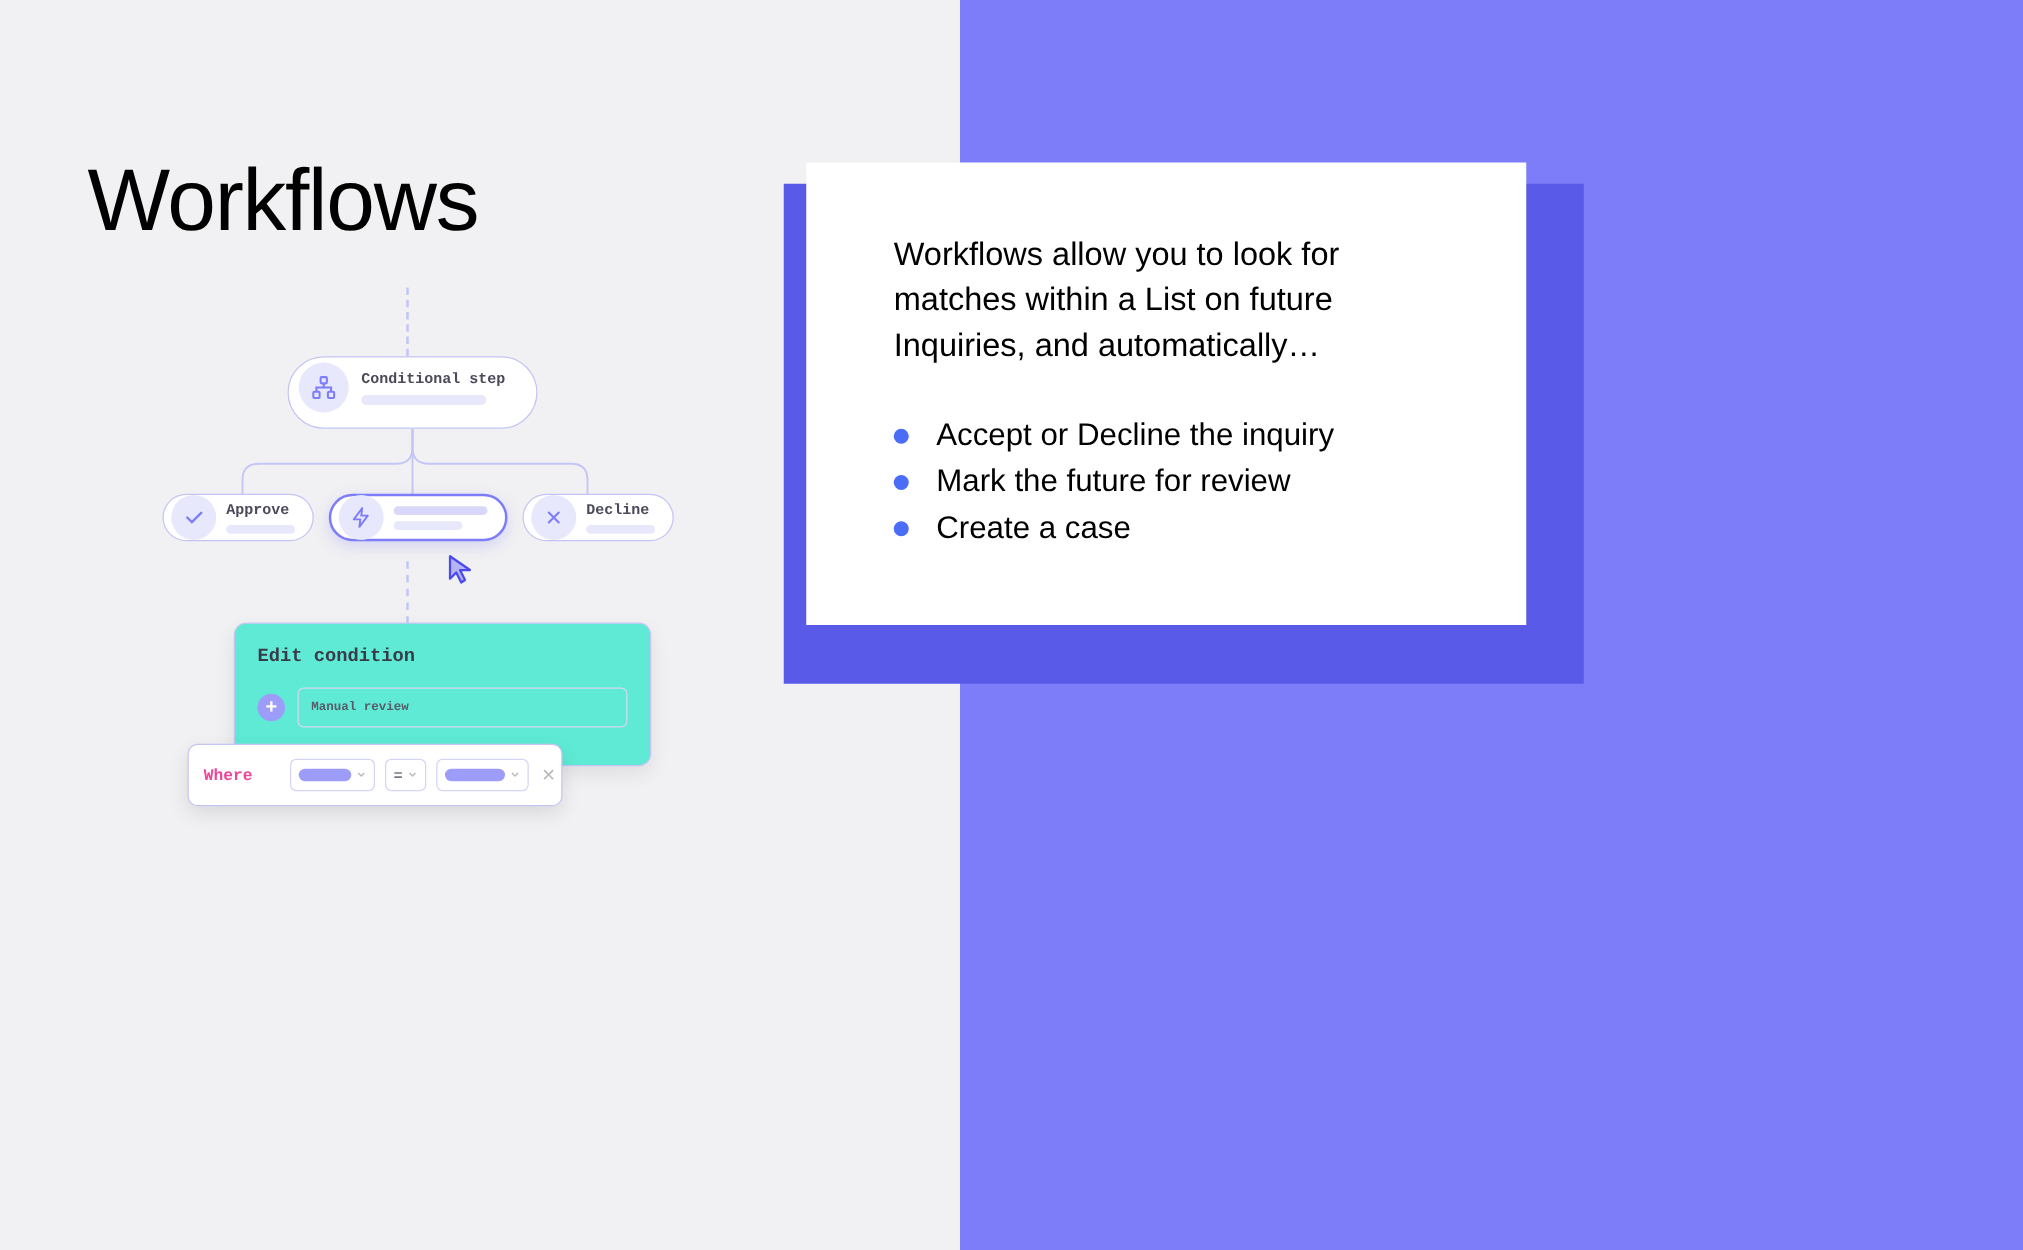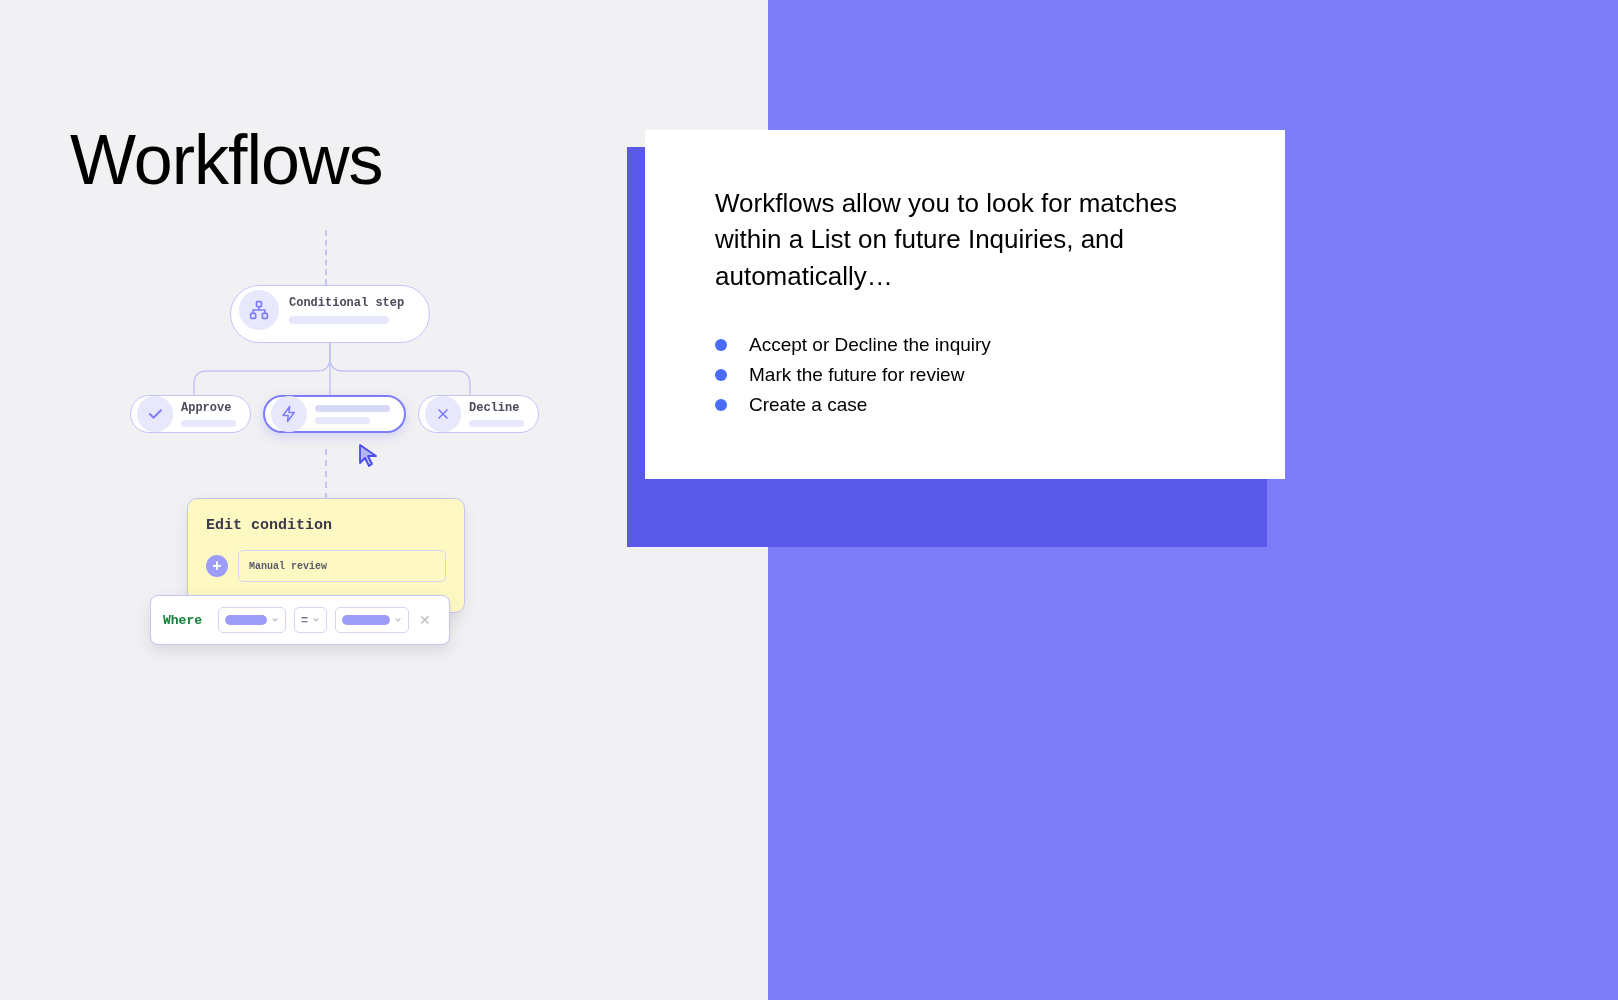--- a/index.html
+++ b/index.html
@@ -139,22 +139,22 @@
       top: 219px;
       left: 195px;
       width: 0;
       height: 50px;
       border-left: 2px dashed #c5c5f5;
     }
     .edit-panel {
       position: absolute;
       top: 268px;
       left: 57px;
-      width: 278px;
-      background: #fef9c3;
+      width: 334px;
+      background: #5eead4;
       border: 1.5px solid #c5c5f5;
       border-radius: 10px;
       padding: 18px 18px 30px 18px;
       box-shadow: 0 6px 16px rgba(0,0,0,0.08);
     }
     .edit-title {
       font-family: "Courier New", monospace;
       font-size: 15px;
       font-weight: 600;
       color: #3a3a4a;
@@ -203,22 +203,22 @@
       box-shadow: 0 6px 16px rgba(0,0,0,0.1);
       display: flex;
       align-items: center;
       padding: 0 12px;
       gap: 8px;
     }
     .where-label {
       font-family: "Courier New", monospace;
       font-size: 13px;
       font-weight: 600;
-      color: #15803d;
-      margin-right: 8px;
+      color: #ec4899;
+      margin-right: 22px;
     }
     .pill-box {
       height: 26px;
       border: 1.5px solid #d5d5f5;
       border-radius: 5px;
       display: flex;
       align-items: center;
       padding: 0 6px;
       gap: 4px;
     }
@@ -234,21 +234,21 @@
     }
     .x-small {
       color: #bababc;
       font-size: 14px;
       padding: 0 2px;
     }
     .info-card {
       position: absolute;
       top: 130px;
       left: 645px;
-      width: 640px;
+      width: 576px;
       background: #fff;
       padding: 55px 60px 55px 70px;
     }
     .info-card-shadow {
       position: absolute;
       top: 147px;
       left: 627px;
       width: 640px;
       height: 400px;
       background: #5a5ae8;
@@ -258,21 +258,21 @@
       line-height: 1.4;
       color: #000;
       margin-bottom: 40px;
     }
     .info-list {
       list-style: none;
     }
     .info-list li {
       display: flex;
       align-items: center;
-      font-size: 19px;
+      font-size: 25px;
       color: #000;
       margin-bottom: 8px;
     }
     .bullet {
       width: 12px;
       height: 12px;
       border-radius: 50%;
       background: #4a6cf7;
       margin-right: 22px;
       flex-shrink: 0;

